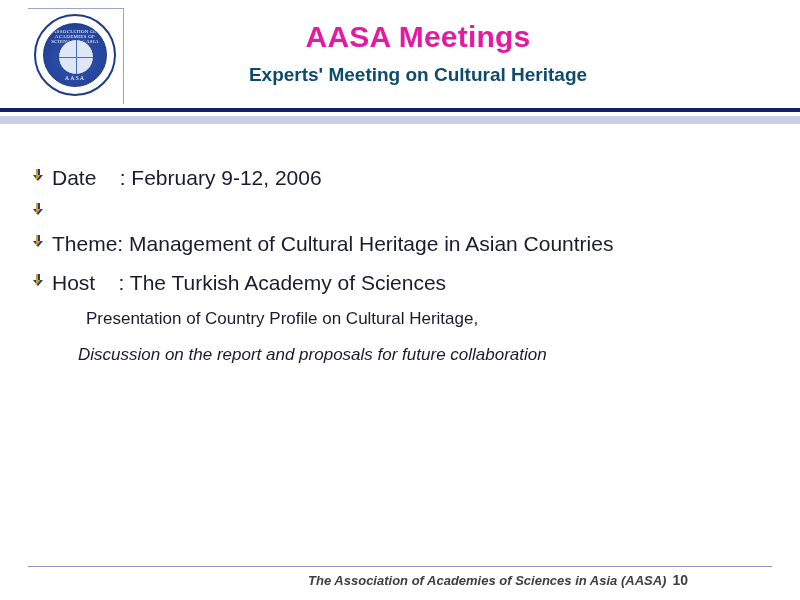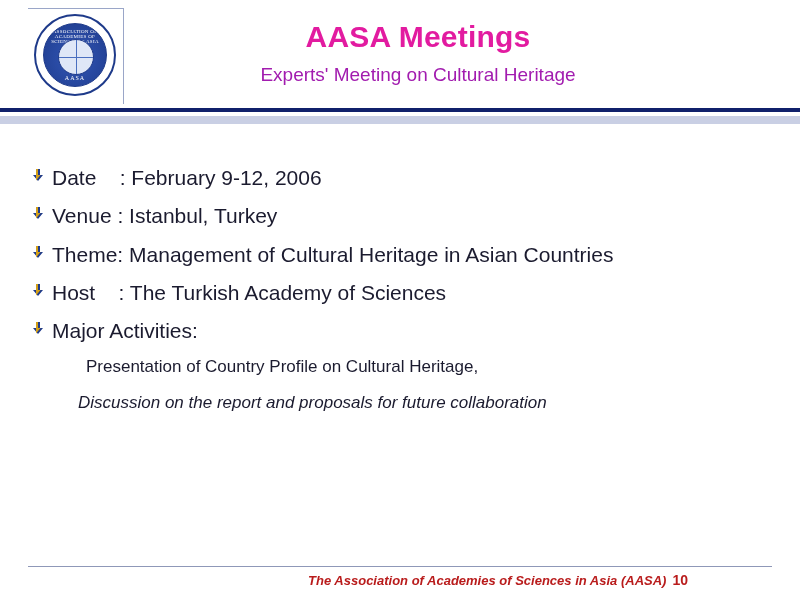--- a/index.html
+++ b/index.html
@@ -117,23 +117,23 @@
   }
   .slide-title {
     color: #e21ba0;
     font-size: 30px;
     font-weight: bold;
     letter-spacing: 0.2px;
     margin: 0 0 12px 0;
     line-height: 1.1;
   }
   .slide-subtitle {
-    color: #a21caf;
+    color: #0c4a6e;
     font-size: 19px;
-    font-weight: normal;
+    font-weight: bold;
     margin: 0;
     line-height: 1.1;
   }
 
   .rule-dark {
     position: absolute;
     left: 0;
     top: 108px;
     width: 800px;
     height: 4px;
@@ -198,21 +198,21 @@
     top: 566px;
     width: 744px;
     height: 1px;
     background: #8f98b8;
   }
   .footer {
     position: absolute;
     right: 28px;
     top: 572px;
     text-align: left;
-    color: #b91c1c;
+    color: #404040;
     font-size: 13px;
     font-weight: bold;
     font-style: italic;
   }
   .footer .page-num {
     font-style: normal;
     margin-left: 6px;
     font-size: 14px;
   }
 </style>
@@ -255,21 +255,20 @@
       <span class="bullet-text">Date    : February 9-12, 2006</span>
     </div>
 
     <div class="bullet-row">
       <span class="bullet-marker">
         <svg width="16" height="16" viewBox="0 0 16 16">
             <path d="M6 2 h4 v6 h3 l-5 6 l-5 -6 h3 z" fill="#1e3a8a"></path>
             <path d="M6 2 h2 v6 h2.5 l-4.5 5.5 z" fill="#d4a017"></path>
           </svg>
       </span>
-      <span class="bullet-text">Venue : Istanbul, Turkey</span>
     </div>
 
     <div class="bullet-row">
       <span class="bullet-marker">
         <svg width="16" height="16" viewBox="0 0 16 16">
             <path d="M6 2 h4 v6 h3 l-5 6 l-5 -6 h3 z" fill="#1e3a8a"></path>
             <path d="M6 2 h2 v6 h2.5 l-4.5 5.5 z" fill="#d4a017"></path>
           </svg>
       </span>
       <span class="bullet-text">Theme: Management of Cultural Heritage in Asian Countries</span>
@@ -279,29 +278,20 @@
       <span class="bullet-marker">
         <svg width="16" height="16" viewBox="0 0 16 16">
             <path d="M6 2 h4 v6 h3 l-5 6 l-5 -6 h3 z" fill="#1e3a8a"></path>
             <path d="M6 2 h2 v6 h2.5 l-4.5 5.5 z" fill="#d4a017"></path>
           </svg>
       </span>
       <span class="bullet-text">Host    : The Turkish Academy of Sciences</span>
     </div>
 
 
-    <div class="bullet-row">
-      <span class="bullet-marker">
-        <svg width="16" height="16" viewBox="0 0 16 16">
-            <path d="M6 2 h4 v6 h3 l-5 6 l-5 -6 h3 z" fill="#1e3a8a"></path>
-            <path d="M6 2 h2 v6 h2.5 l-4.5 5.5 z" fill="#d4a017"></path>
-          </svg>
-      </span>
-      <span class="bullet-text">Major Activities:</span>
-    </div>
 
     <div class="sub-line">Presentation of Country Profile on Cultural Heritage,</div>
     <div class="sub-line indent2">Discussion on the report and proposals for future collaboration</div>
 
   </div>
 
   <div class="footer-rule"></div>
   <div class="footer">
     <span>The Association of Academies of Sciences in Asia (AASA)</span><span class="page-num">10</span>
   </div>

